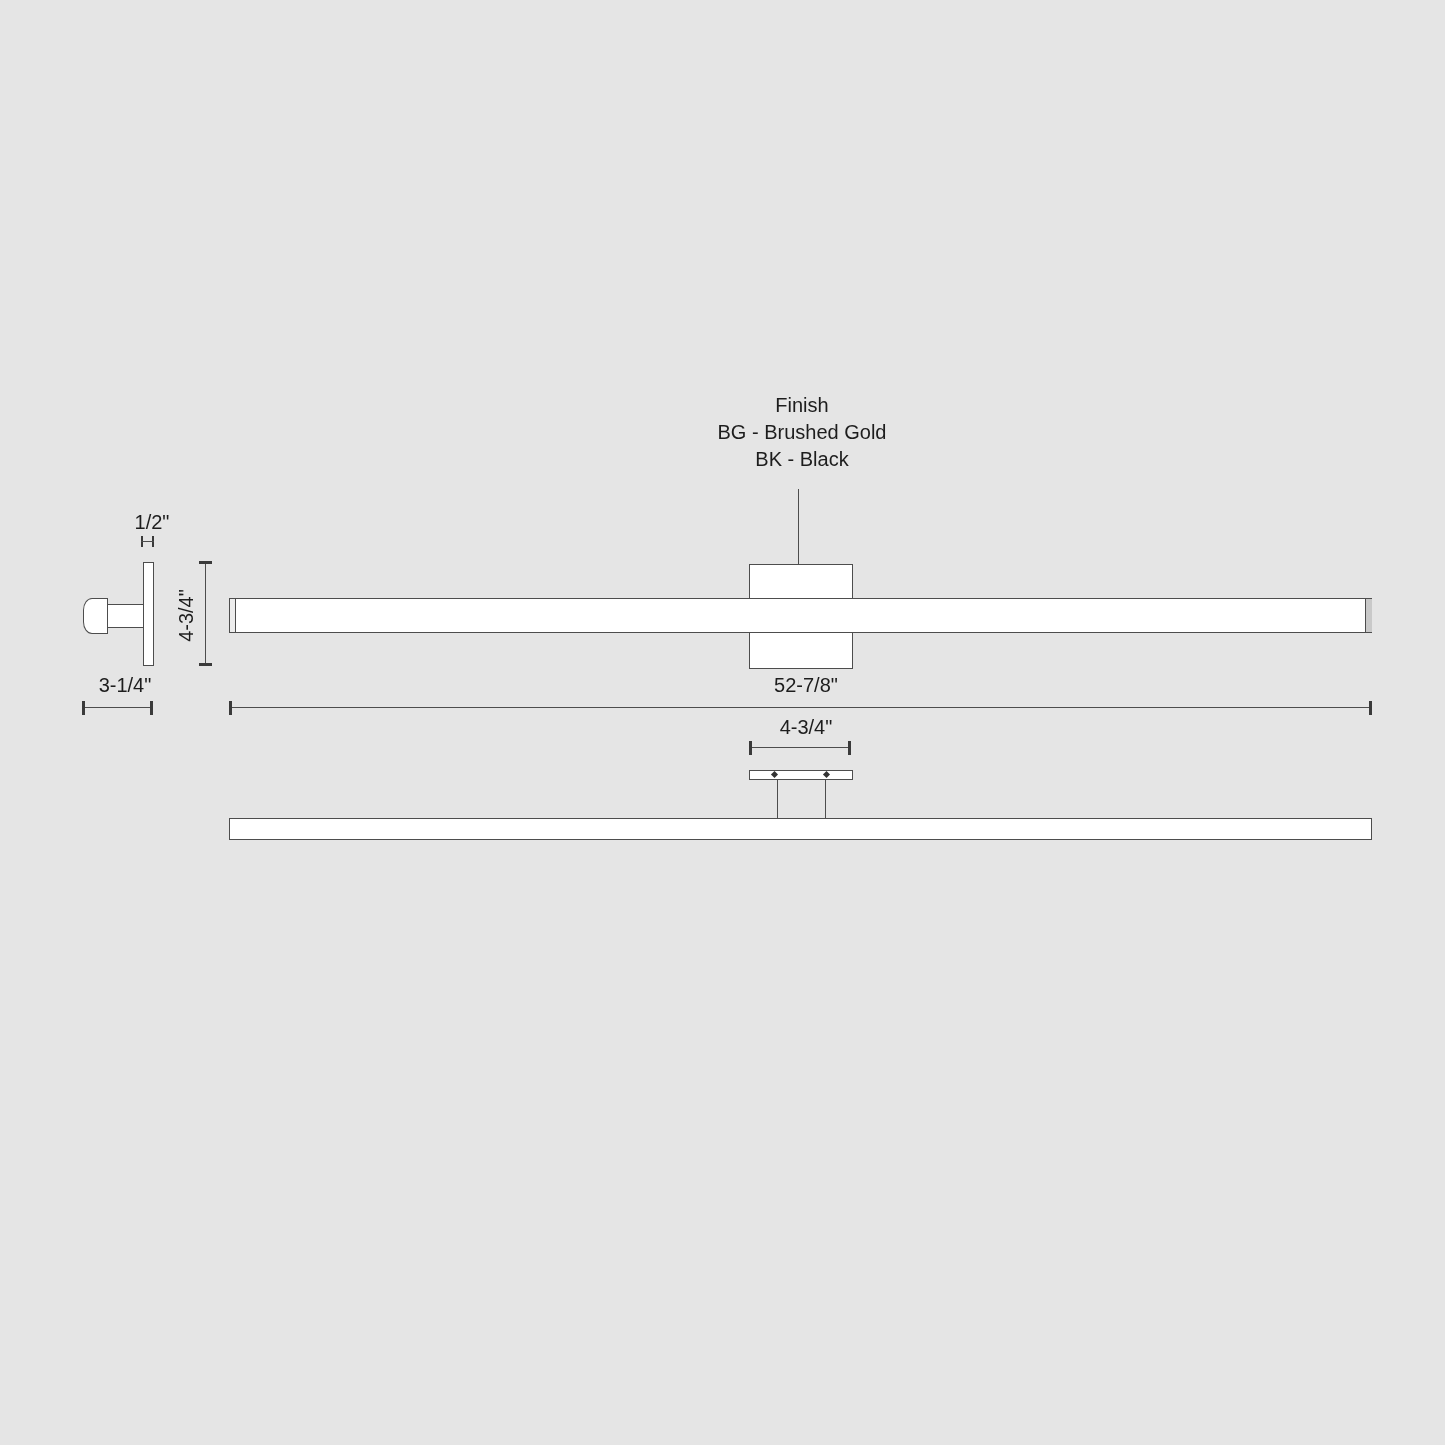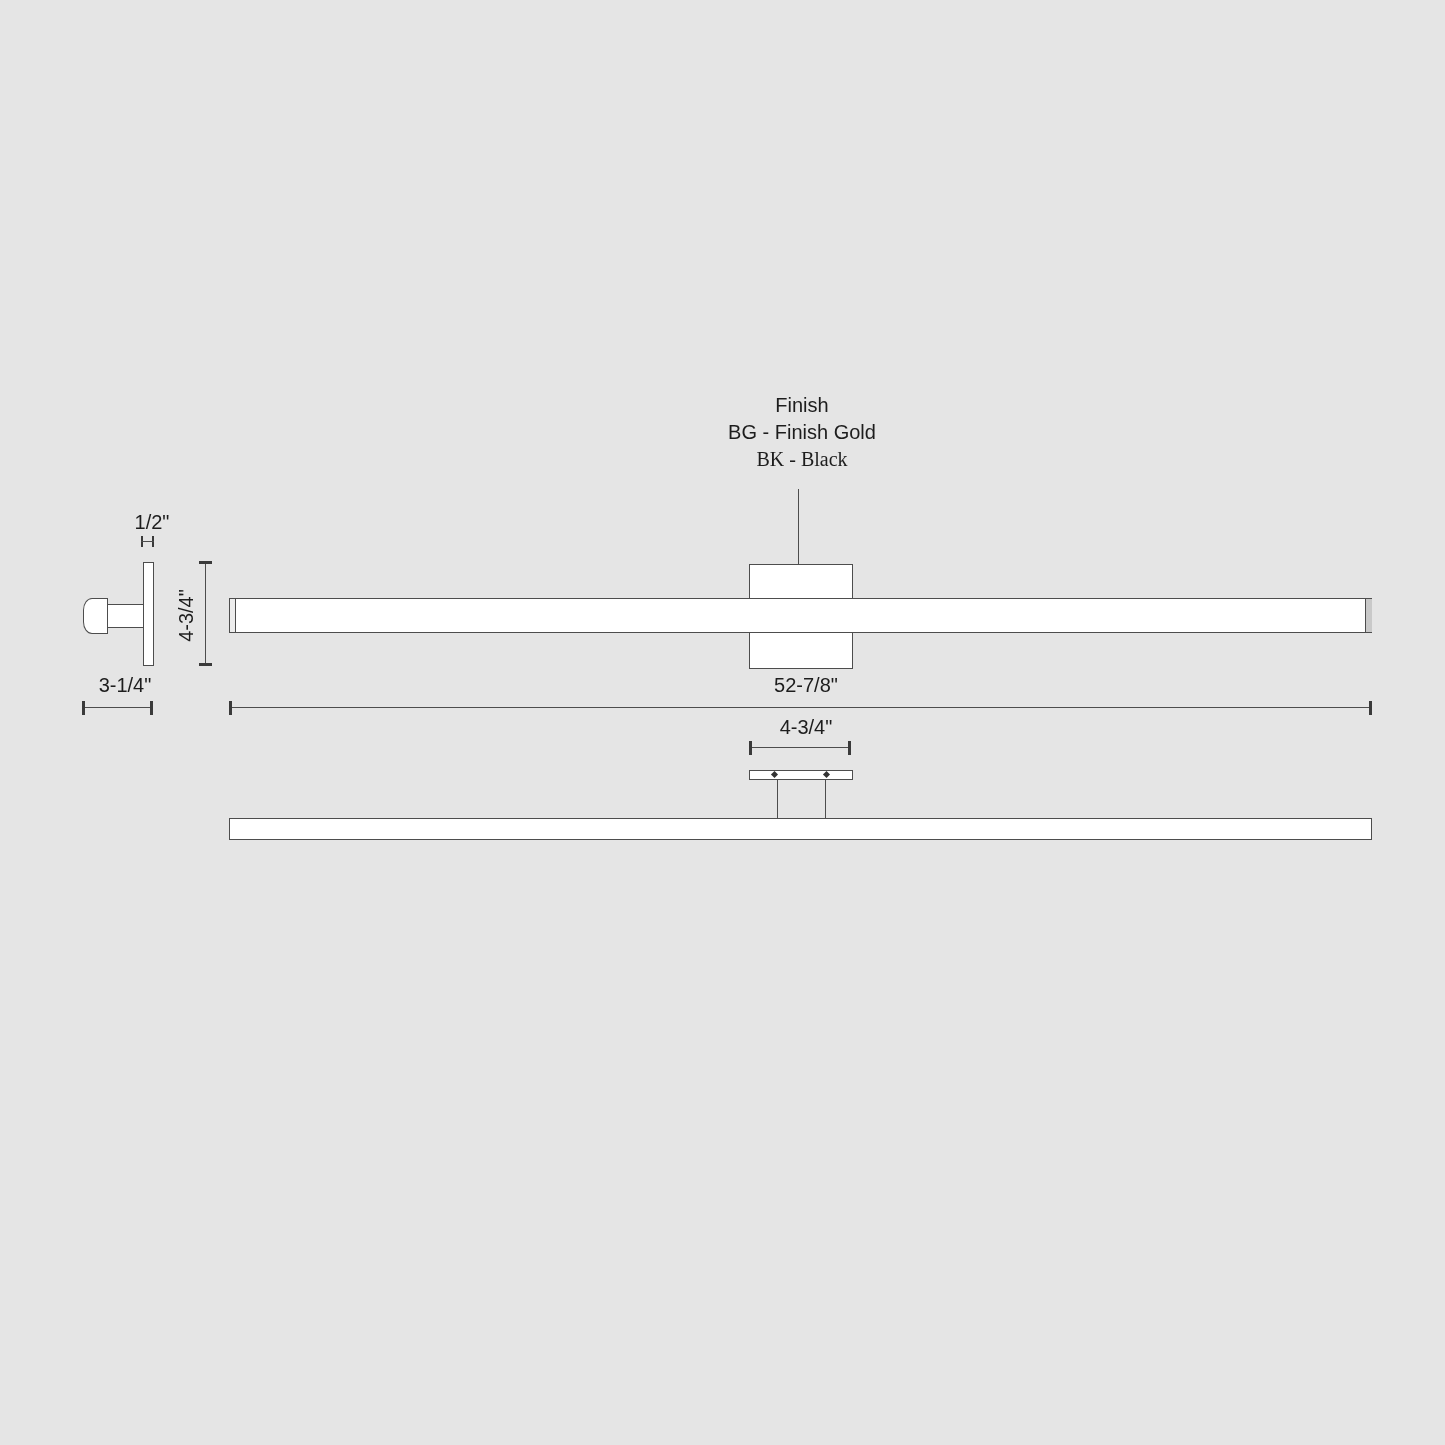--- a/index.html
+++ b/index.html
@@ -44,22 +44,22 @@
     border-radius:50%;background:#fff;box-sizing:content-box;
   }
 </style>
 </head>
 <body>
 
 <div class="canvas">
 
   <div class="abs" style="left:690px;top:392px;width:224px;">
     <div class="t" style="position:static;">Finish</div>
-    <div class="t" style="position:static;">BG - Finish Gold</div>
-    <div class="t" style="position:static;font-family:Liberation Serif, serif;">BK - Black</div>
+    <div class="t" style="position:static;">BG - Brushed Gold</div>
+    <div class="t" style="position:static;">BK - Black</div>
   </div>
   <div class="ln" style="left:798px;top:489px;width:1px;height:85px;"></div>
   <div class="leader-dot" style="left:794px;top:573px;"></div>
 
   <div>
 
     <div class="t" style="left:112px;top:509px;width:80px;">1/2"</div>
     <div class="tick" style="left:141px;top:536px;width:2px;height:11px;"></div>
     <div class="tick" style="left:152px;top:536px;width:2px;height:11px;"></div>
     <div class="ln" style="left:141px;top:541px;width:13px;height:1px;"></div>

